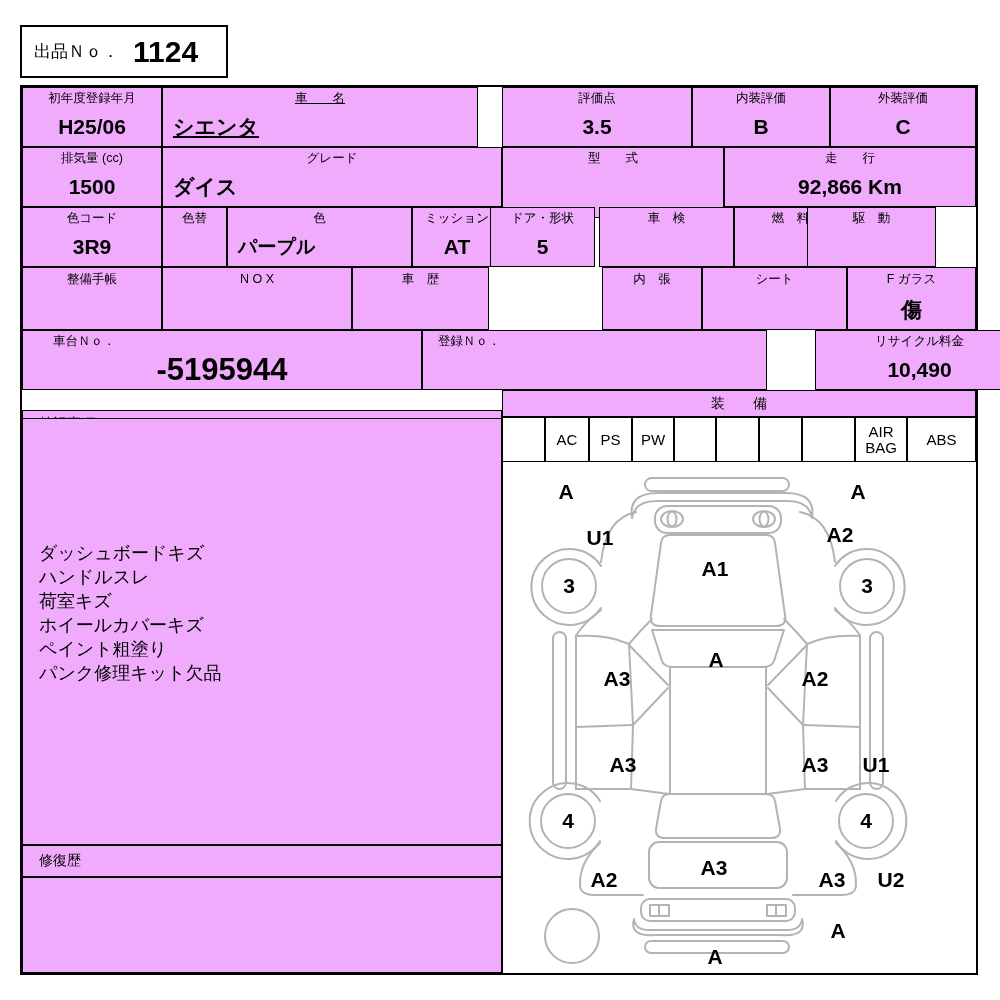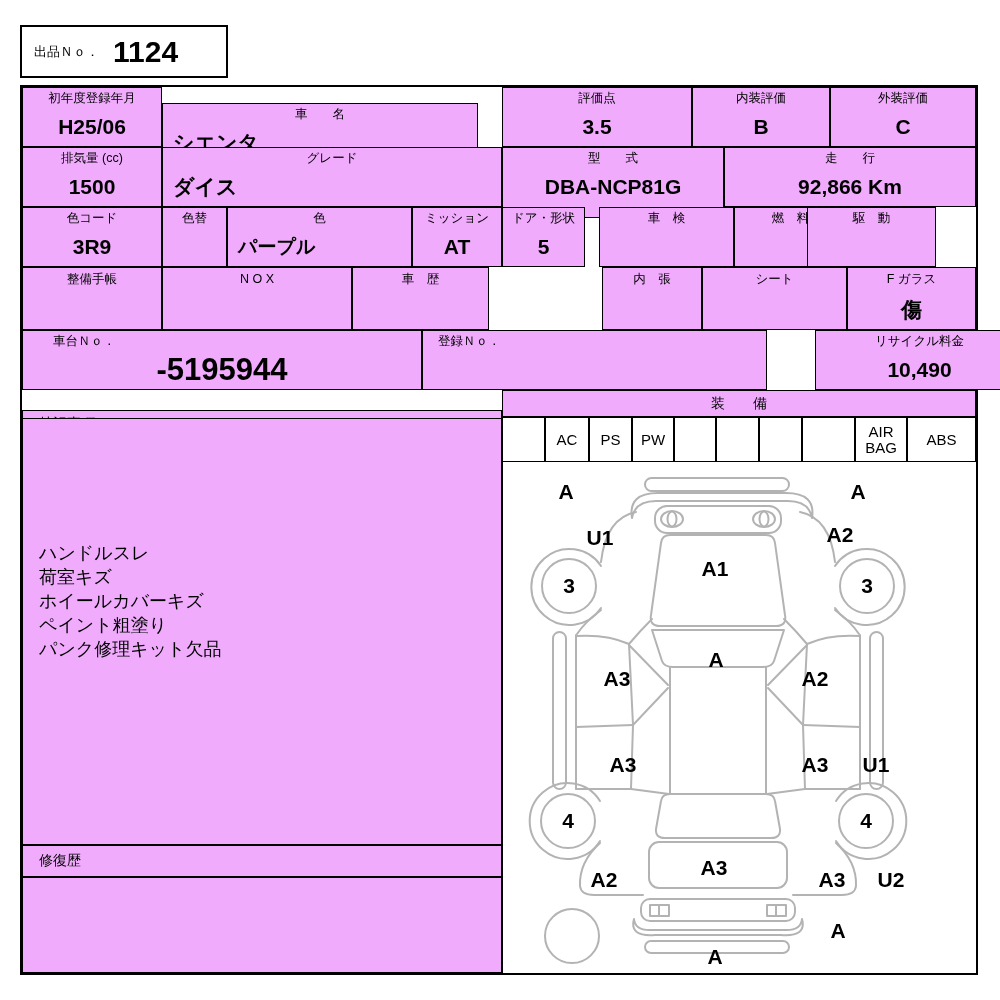--- a/index.html
+++ b/index.html
@@ -19,31 +19,31 @@
            fill:#000;text-anchor:middle;}
   .outline{stroke:#b3b3b3;stroke-width:2;fill:none;stroke-linecap:round;stroke-linejoin:round;}
   .outline-f{stroke:#b3b3b3;stroke-width:2;fill:#fff;}
 </style>
 </head>
 <body>
 
 <div id="page">
 
   <div class="abs" style="left:20px;top:25px;width:208px;height:53px;border:2px solid #000;display:flex;align-items:center;">
-    <span style="font-size:13px;padding-left:12px;">出品Ｎｏ．</span>
+    <span style="font-size:17px;padding-left:12px;">出品Ｎｏ．</span>
     <span style="font-size:30px;font-weight:bold;margin-left:14px;">1124</span>
   </div>
 
   <div class="abs" style="left:20px;top:85px;width:958px;height:890px;border:2px solid #000;">
 
     <div class="cell" style="left:0;top:0;width:140px;height:60px;">
       <div class="hdr">初年度登録年月</div>
       <div class="val" style="height:38px;">H25/06</div>
     </div>
-    <div class="cell" style="left:140px;top:16px;width:316px;height:60px;">
+    <div class="cell" style="left:140px;top:0;width:316px;height:60px;text-decoration:underline;">
       <div class="hdr">車　　名</div>
       <div class="val left" style="height:38px;">シエンタ</div>
     </div>
     <div class="cell" style="left:480px;top:0;width:190px;height:60px;">
       <div class="hdr">評価点</div>
       <div class="val" style="height:38px;">3.5</div>
     </div>
     <div class="cell" style="left:670px;top:0;width:138px;height:60px;">
       <div class="hdr">内装評価</div>
       <div class="val" style="height:38px;">B</div>
@@ -56,21 +56,20 @@
     <div class="cell" style="left:0;top:60px;width:140px;height:60px;">
       <div class="hdr">排気量 (cc)</div>
       <div class="val" style="height:38px;">1500</div>
     </div>
     <div class="cell" style="left:140px;top:60px;width:340px;height:60px;">
       <div class="hdr">グレード</div>
       <div class="val left" style="height:38px;">ダイス</div>
     </div>
     <div class="cell" style="left:480px;top:60px;width:222px;height:71px;">
       <div class="hdr">型　　式</div>
-      <div class="val" style="height:38px;">DBA-NCP81G</div>
     </div>
     <div class="cell" style="left:702px;top:60px;width:252px;height:60px;">
       <div class="hdr">走　　行</div>
       <div class="val" style="height:38px;">92,866 Km</div>
     </div>
 
     <div class="cell" style="left:0;top:120px;width:140px;height:60px;">
       <div class="hdr">色コード</div>
       <div class="val" style="height:38px;">3R9</div>
     </div>
@@ -79,21 +78,21 @@
       <div class="val" style="height:38px;"></div>
     </div>
     <div class="cell" style="left:205px;top:120px;width:185px;height:60px;">
       <div class="hdr">色</div>
       <div class="val left" style="height:38px;font-size:19px;">パープル</div>
     </div>
     <div class="cell" style="left:390px;top:120px;width:90px;height:60px;">
       <div class="hdr">ミッション</div>
       <div class="val" style="height:38px;">AT</div>
     </div>
-    <div class="cell" style="left:480px;top:120px;width:83px;height:60px;">
+    <div class="cell" style="left:468px;top:120px;width:105px;height:60px;">
       <div class="hdr">ドア・形状</div>
       <div class="val" style="height:38px;">5</div>
     </div>
     <div class="cell" style="left:577px;top:120px;width:135px;height:60px;">
       <div class="hdr">車　検</div>
       <div class="val" style="height:38px;"></div>
     </div>
     <div class="cell" style="left:712px;top:120px;width:113px;height:60px;">
       <div class="hdr">燃　料</div>
       <div class="val" style="height:38px;"></div>
@@ -139,20 +138,21 @@
     <div class="cell" style="left:745px;top:243px;width:209px;height:60px;margin-left:48px;">
       <div class="hdr">リサイクル料金</div>
       <div class="val" style="height:38px;">10,490</div>
     </div>
 
     <div class="cell secthdr" style="left:0;top:303px;width:480px;height:28px;padding-left:16px;margin-top:20px;">
       <span>特記事項</span>
     </div>
     <div class="cell" style="left:0;top:331px;width:480px;height:427px;">
       <div class="notesbody">
+        <div>ダッシュボードキズ</div>
         <div>ハンドルスレ</div>
         <div>荷室キズ</div>
         <div>ホイールカバーキズ</div>
         <div>ペイント粗塗り</div>
         <div>パンク修理キット欠品</div>
       </div>
     </div>
 
     <div class="cell secthdr" style="left:0;top:758px;width:480px;height:32px;padding-left:16px;">
       <span>修復歴</span>

